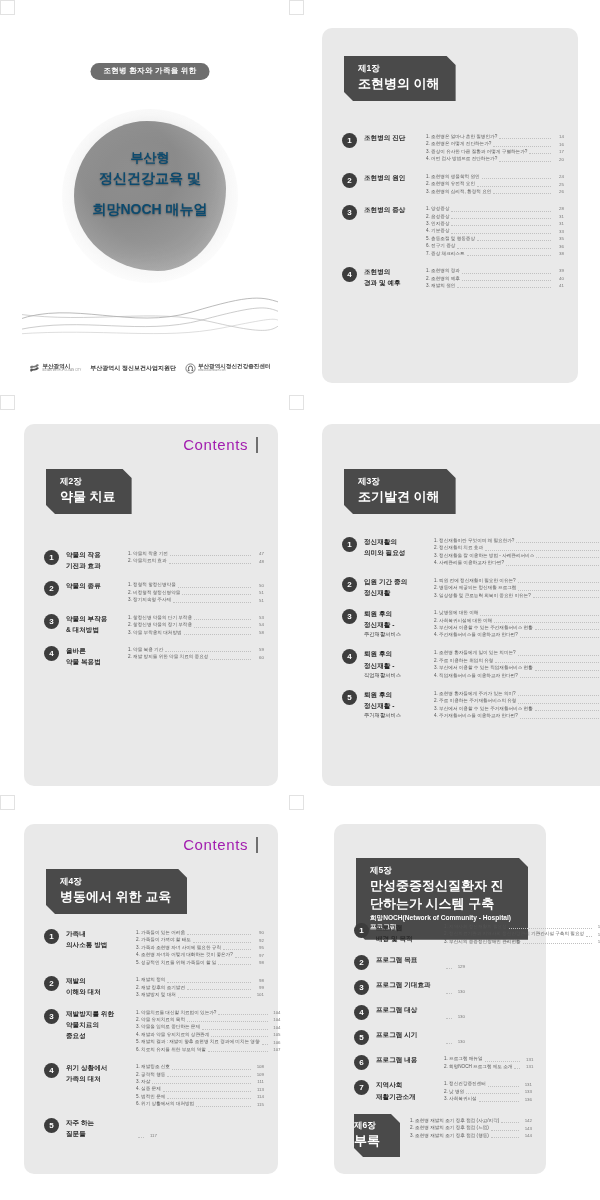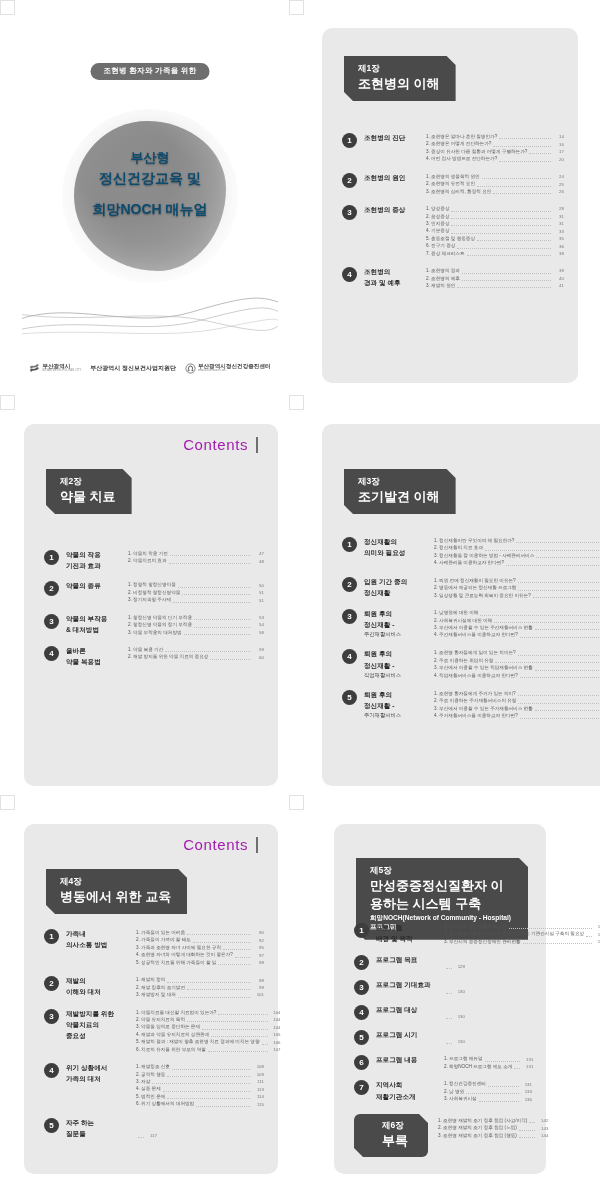--- a/index.html
+++ b/index.html
@@ -724,21 +724,21 @@
               <span class="pg">117</span>
             </div>
           </div>
         </div>
       </div>
   </div>
 
   <div class="page" id="page-ch5">
     <div class="chapter-tag" style="top:34px;right:18px;left:22px;">
       <span class="num">제5장</span>
-      <span class="name">만성중증정신질환자 이용하는 시스템 구축</span>
+      <span class="name">만성중증정신질환자 진단하는가 시스템 구축</span>
       <span class="sub">희망NOCH(Network of Community - Hospital) 프로그램</span>
       <span class="tag-dot"></span>
     </div>
     <div class="toc ch5" style="top:98px;" id="toc-4">
         <div class="toc-sec">
           <div class="toc-badge">1</div>
           <div class="toc-title">
             <div>프로그램</div>
             <div>배경 및 목적</div>
           </div>
@@ -850,21 +850,21 @@
             <div class="toc-row">
               <span class="txt">3. 사회복귀시설</span>
               <span class="dots"></span>
               <span class="pg">136</span>
             </div>
           </div>
         </div>
       </div>
     <div class="toc" style="top:290px;" id="toc-appendix">
         <div class="toc-sec">
-          <div class="chapter-tag" style="position: relative; left: 0px; flex: 0 0 auto; padding: 6px 20px 7px 28px; border-radius: 6px;">
+          <div class="chapter-tag" style="position: relative; left: 0px; flex: 0 0 auto; padding: 6px 20px 7px 0;">
             <span class="num">제6장</span>
             <span class="name">부록</span>
             <span class="tag-dot"></span>
           </div>
           <div class="toc-items" style="margin-left: 10px; padding-top: 3px;">
             <div class="toc-row">
               <span class="txt">1. 조현병 재발의 조기 징후 점검 (사고/지각)</span>
               <span class="dots"></span>
               <span class="pg">142</span>
             </div>

